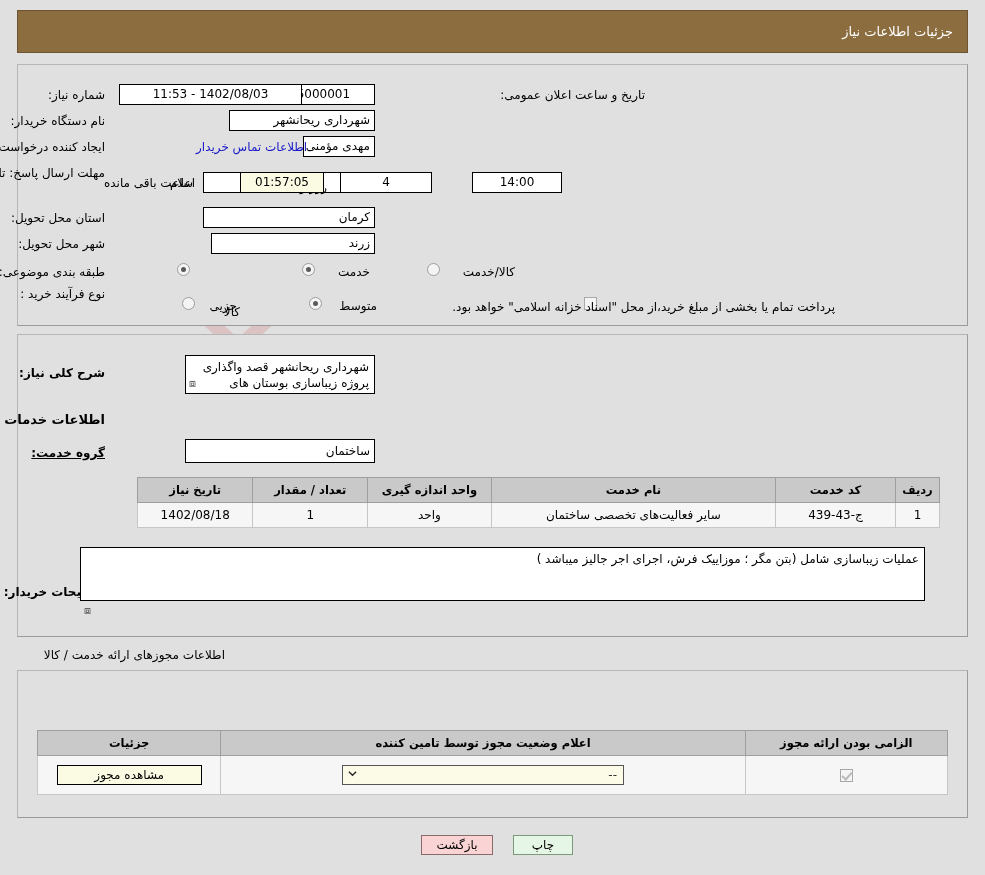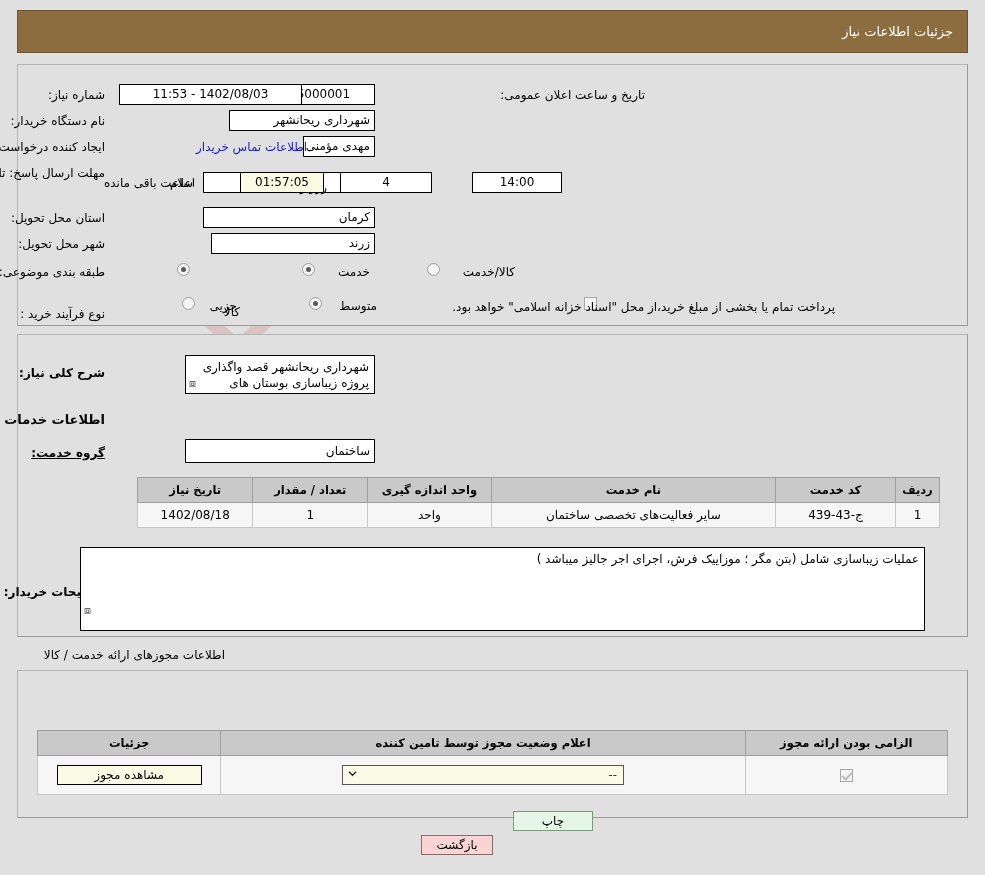--- a/index.html
+++ b/index.html
@@ -325,21 +325,21 @@
 <div class="fld" style="right:610px; top:233px; width:164px; z-index:12;">زرند</div>
 
 <div class="lbl" style="right:880px; top:265px; z-index:12;">طبقه بندی موضوعی:</div>
 <div class="radio sel" style="right:795px; top:263px; z-index:12;"></div>
 <div class="radio-lbl" style="right:745px; top:265px; z-index:12;margin-top:40px;">کالا</div>
 <div class="radio sel" style="right:670px; top:263px; z-index:12;"></div>
 <div class="radio-lbl" style="right:615px; top:265px; z-index:12;">خدمت</div>
 <div class="radio" style="right:545px; top:263px; z-index:12;"></div>
 <div class="radio-lbl" style="right:470px; top:265px; z-index:12;">کالا/خدمت</div>
 
-<div class="lbl" style="right:880px; top:307px; z-index:12;">نوع فرآیند خرید :</div>
+<div class="lbl" style="right:880px; top:287px; z-index:12;">نوع فرآیند خرید :</div>
 <div class="radio" style="right:790px; top:297px; z-index:12;"></div>
 <div class="radio-lbl" style="right:748px; top:299px; z-index:12;">جزیی</div>
 <div class="radio sel" style="right:663px; top:297px; z-index:12;"></div>
 <div class="radio-lbl" style="right:608px; top:299px; z-index:12;">متوسط</div>
 
 <div class="chk" style="right:388px; top:297px; z-index:12;"></div>
 <div class="radio-lbl" style="right:150px; top:300px; z-index:12;">پرداخت تمام یا بخشی از مبلغ خرید،از محل "اسناد خزانه اسلامی" خواهد بود.</div>
 
 <div class="panel" id="panel-desc"></div>
 
@@ -369,21 +369,21 @@
       <td>ج-43-439</td>
       <td>سایر فعالیت‌های تخصصی ساختمان</td>
       <td>واحد</td>
       <td>1</td>
       <td>1402/08/18</td>
     </tr>
   </tbody>
 </table>
 
 <div class="lbl" style="right:880px; top:585px; font-weight:bold; z-index:12;">توضیحات خریدار:</div>
-<div class="ta" style="right:60px; left:80px; top:547px; height:84px; z-index:12;">عملیات زیباسازی شامل (بتن مگر ؛ موزاییک فرش، اجرای اجر جالیز میباشد )</div>
+<div class="ta" style="right:60px; left:80px; top:547px; height:54px; z-index:12;">عملیات زیباسازی شامل (بتن مگر ؛ موزاییک فرش، اجرای اجر جالیز میباشد )</div>
 <div class="ta-grip" style="left:84px; top:605px; z-index:13;">⧈</div>
 
 <div class="section-caption" style="right:760px; top:648px; z-index:12;">اطلاعات مجوزهای ارائه خدمت / کالا</div>
 
 <div class="panel" id="panel-permit"></div>
 
 <table class="grid" id="permits-grid" style="right:37px; left:37px; top:730px; z-index:12;">
   <thead>
     <tr>
       <th style="width:200px;">الزامی بودن ارائه مجوز</th>
@@ -405,13 +405,13 @@
         </span>
       </td>
       <td style="position:relative;">
         <span class="btn-small" style="position:relative; display:inline-block; width:145px; vertical-align:middle;">مشاهده مجوز</span>
       </td>
     </tr>
   </tbody>
 </table>
 
 <div class="btn" id="btn-back" style="left:421px; top:835px; width:72px; z-index:12;">بازگشت</div>
-<div class="btn" id="btn-print" style="left:513px; top:811px; width:80px; z-index:12;">چاپ</div>
+<div class="btn" id="btn-print" style="left:513px; top:835px; width:60px; z-index:12;">چاپ</div>
 
 </body></html>

